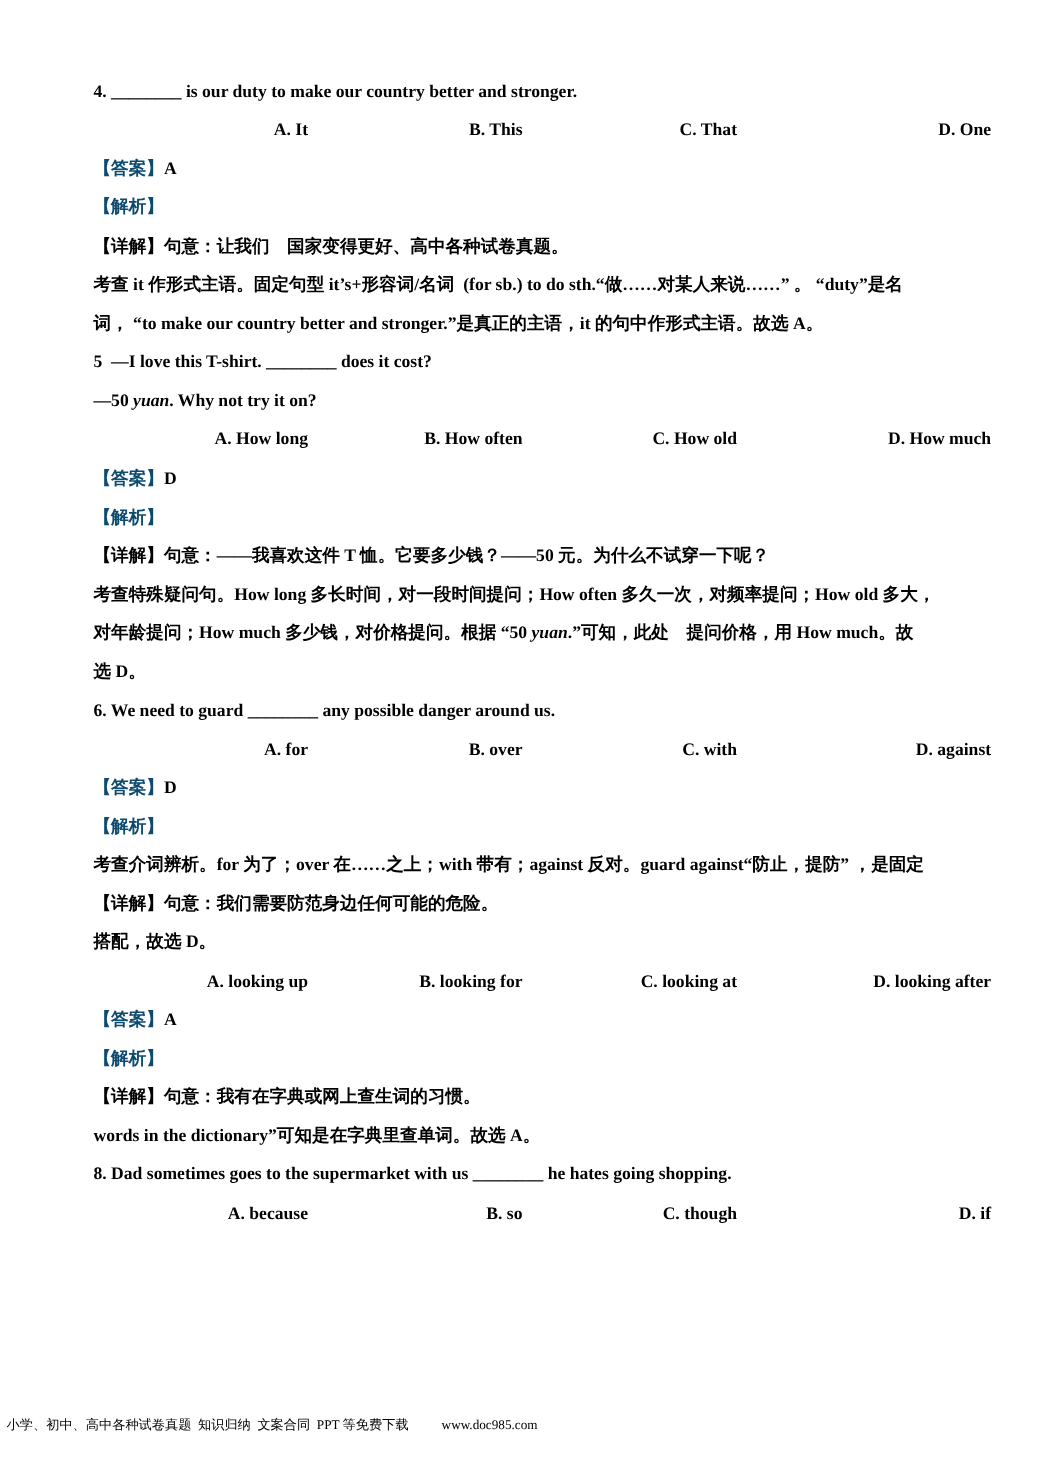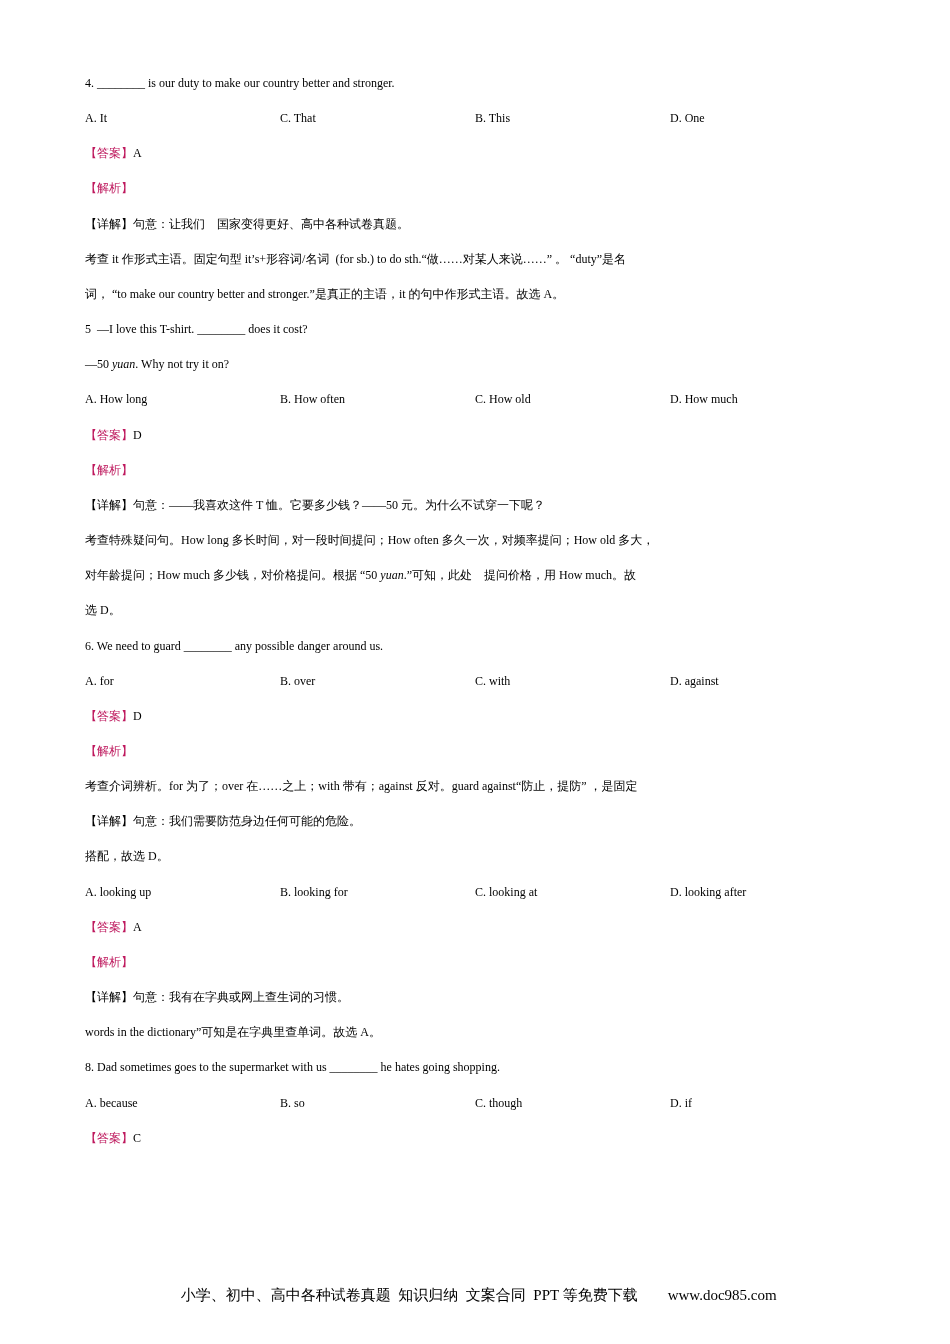--- a/index.html
+++ b/index.html
@@ -13,57 +13,59 @@
     position: relative;
     overflow: hidden;
     font-family: "Liberation Serif", "DejaVu Serif", serif;
     color: #000000;
   }
   .doc {
     position: absolute;
     top: 66px;
     left: 85px;
     right: 49px;
-    font-size: 12px;
+    font-size: 16px;
+    font-weight: bold;
   }
   .line {
     line-height: 35.15px;
     white-space: pre;
   }
   .options {
     display: grid;
     grid-template-columns: 195px 195px 195px auto;
+    text-align: right;
   }
   .blue {
-    color: #be185d;
+    color: #0c4a6e;
   }
   .i {
     font-style: italic;
     margin-top: 36px;
   }
   .footer {
     position: absolute;
     top: 1262px;
     left: 0;
     width: 100%;
-    text-align: center;
-    font-size: 15px;
+    text-align: left;
+    font-size: 12px;
     line-height: 22px;
     white-space: pre;
   }
   .footer .url {
     margin-left: 30px;
   }
 </style>
 </head>
 <body>
 
 <main class="doc">
     <div class="line">4. ________ is our duty to make our country better and stronger.</div>
-    <div class="line options"><div>A. It</div><div>C. That</div><div>B. This</div><div>D. One</div></div>
+    <div class="line options"><div>A. It</div><div>B. This</div><div>C. That</div><div>D. One</div></div>
     <div class="line"><span class="blue">【答案】</span><span>A</span></div>
     <div class="line"><span class="blue">【解析】</span></div>
     <div class="line">【详解】句意：让我们　国家变得更好、高中各种试卷真题。</div>
     <div class="line">考查 it 作形式主语。固定句型 it’s+形容词/名词  (for sb.) to do sth.“做……对某人来说……” 。 “duty”是名</div>
     <div class="line">词， “to make our country better and stronger.”是真正的主语，it 的句中作形式主语。故选 A。</div>
     <div class="line">5  —I love this T-shirt. ________ does it cost?</div>
     <div class="line"><span>—50 </span><span class="i">yuan</span><span>. Why not try it on?</span></div>
     <div class="line options"><div>A. How long</div><div>B. How often</div><div>C. How old</div><div>D. How much</div></div>
     <div class="line"><span class="blue">【答案】</span><span>D</span></div>
     <div class="line"><span class="blue">【解析】</span></div>
@@ -78,18 +80,17 @@
     <div class="line">考查介词辨析。for 为了；over 在……之上；with 带有；against 反对。guard against“防止，提防” ，是固定</div>
     <div class="line">【详解】句意：我们需要防范身边任何可能的危险。</div>
     <div class="line">搭配，故选 D。</div>
     <div class="line options"><div>A. looking up</div><div>B. looking for</div><div>C. looking at</div><div>D. looking after</div></div>
     <div class="line"><span class="blue">【答案】</span><span>A</span></div>
     <div class="line"><span class="blue">【解析】</span></div>
     <div class="line">【详解】句意：我有在字典或网上查生词的习惯。</div>
     <div class="line">words in the dictionary”可知是在字典里查单词。故选 A。</div>
     <div class="line">8. Dad sometimes goes to the supermarket with us ________ he hates going shopping.</div>
     <div class="line options"><div>A. because</div><div>B. so</div><div>C. though</div><div>D. if</div></div>
-    <div class="line"><span class="blue">【答案】</span><span>C</span></div>
   </main>
 
 <div class="footer">
   <span>小学、初中、高中各种试卷真题  知识归纳  文案合同  PPT 等免费下载</span><span class="url">www.doc985.com</span>
 </div>
 
 </body></html>

